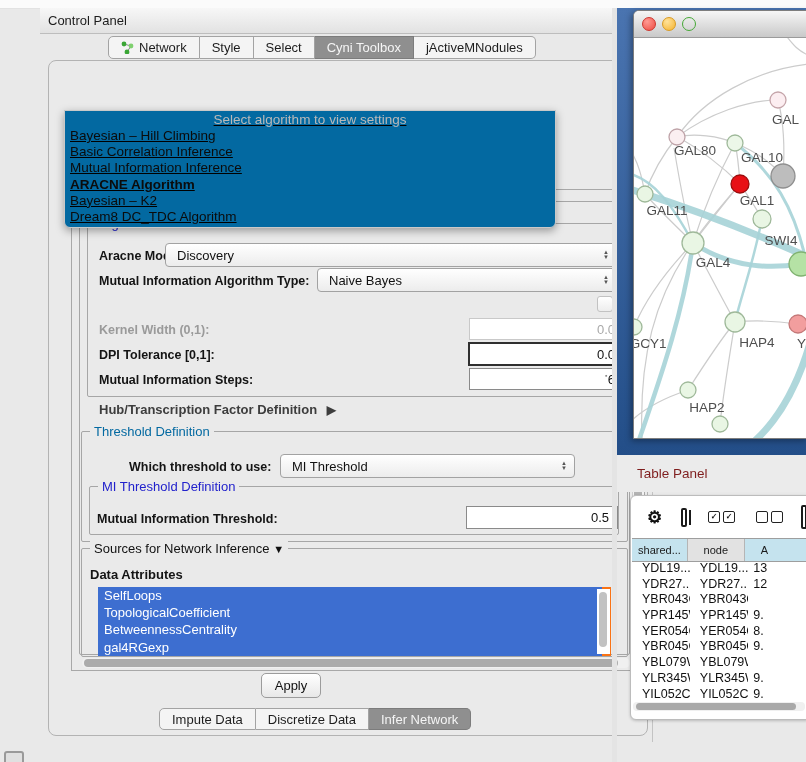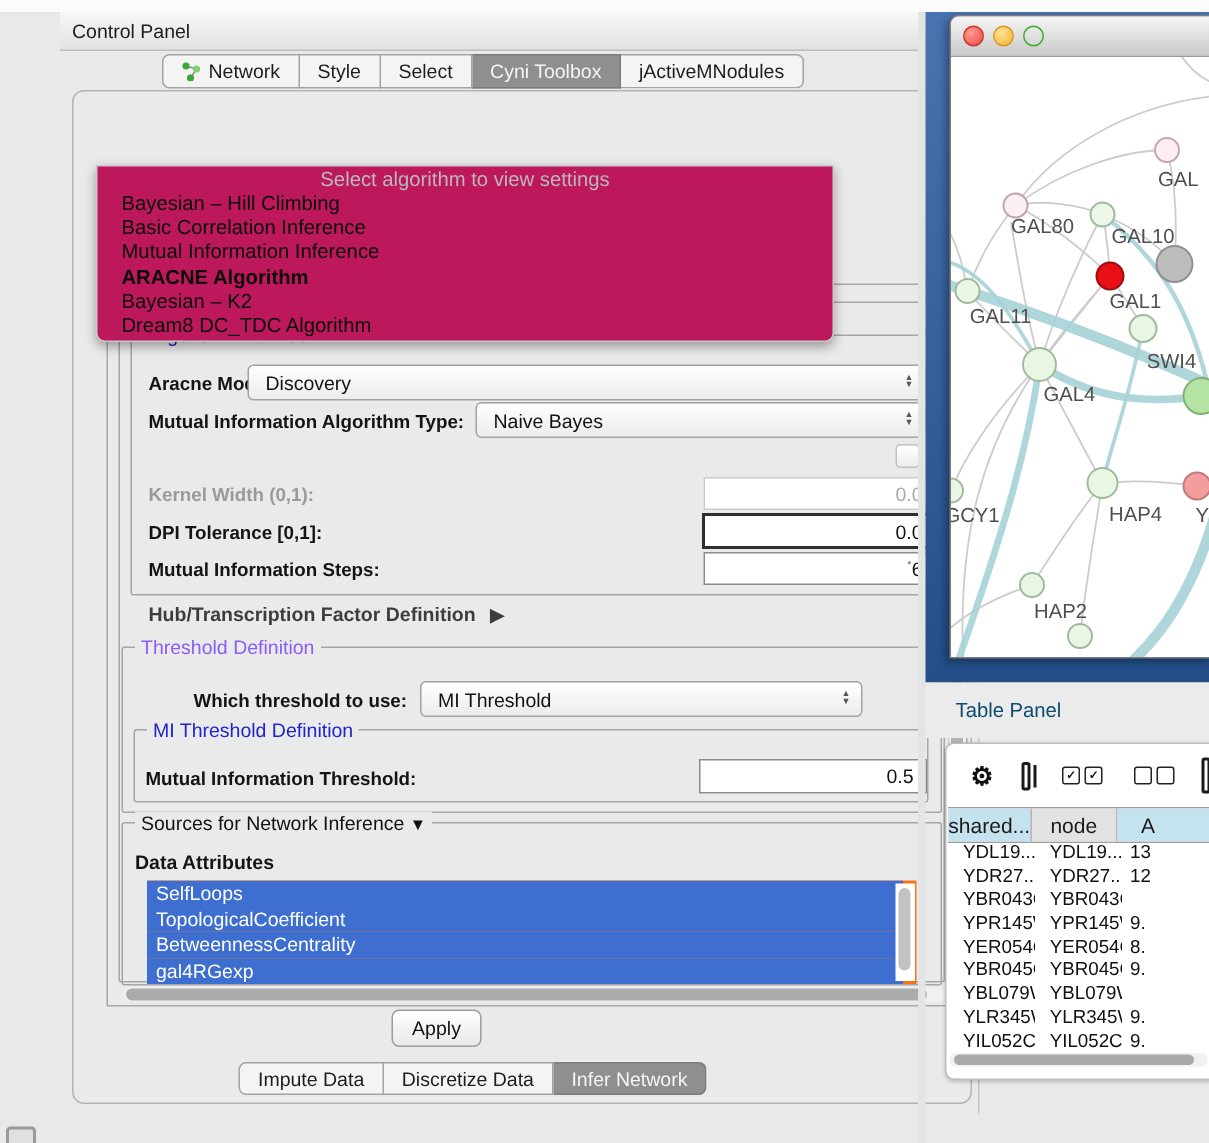--- a/index.html
+++ b/index.html
@@ -21,24 +21,24 @@
   .tab:first-child{border-left:1px solid #a3a3a3;border-radius:5px 0 0 5px;}
   .tab:last-child{border-radius:0 5px 5px 0;}
   .tab.sel{background:#8f8f8f;color:#f5f5f5;border-color:#7c7c7c;}
   
   .content-panel{left:8px;top:52px;width:598px;height:674px;border:1px solid #b3b3b3;border-radius:8px;background:#eaeaea;}
   
   .ghost-combo{left:62px;top:144px;width:448px;height:28px;background:#f3f3f3;border:2px solid #8ab6e8;
                border-radius:9px;box-shadow:0 0 4px #9cc2ee;display:flex;align-items:center;}
   .ghost-combo span{margin-left:20px;font-size:13.5px;color:#b5b5b5;}
   
-  .dd{left:15px;top:49px;width:490px;height:116px;background:#be185d;border:1px solid #c9c9c9;
-      border-radius:0 0 6px 6px;box-shadow:0 3px 8px rgba(0,0,0,.35);z-index:30;}
+  .dd{left:15px;top:49px;width:490px;height:116px;background:#0369a1;border:1px solid #c9c9c9;
+      border-radius:0 0 6px 6px;box-shadow:0 3px 8px rgba(0,0,0,.35);z-index:30;text-decoration:underline;}
   .dd-ph{height:16px;line-height:16px;text-align:center;color:#b9b9b9;font-size:13.5px;margin-top:1px;}
-  .dd-item{height:16.2px;line-height:16.2px;padding-left:16px;font-size:13.5px;color:#0b0b0b;white-space:nowrap;}
+  .dd-item{height:16.2px;line-height:16.2px;padding-left:5px;font-size:13.5px;color:#0b0b0b;white-space:nowrap;}
   .dd-item.bold{font-weight:bold;}
   
   .settings{left:22px;top:128px;width:572px;height:480px;border:1px solid #a8a8a8;background:#eaeaea;overflow:hidden;}
   .vscroll{left:560px;top:0;width:11px;height:480px;background:#f3f3f3;border-left:1px solid #cdcdcd;}
   .vthumb{left:1px;top:3px;width:8px;height:385px;background:#b3b3b3;border-radius:5px;}
   .fieldset{position:absolute;border:1px solid #a6a6a6;border-radius:2px;}
   .legend{position:absolute;top:-8px;left:8px;background:#eaeaea;padding:0 4px;font-size:13px;white-space:nowrap;}
   .lbl{position:absolute;font-size:12.5px;font-weight:bold;color:#141414;white-space:nowrap;}
   .lbl.dis{color:#9a9a9a;}
   .combo{position:absolute;background:linear-gradient(#ffffff,#ececec);border:1px solid #a2a2a2;border-radius:4px;
@@ -68,33 +68,33 @@
           box-shadow:-2px 2px 6px rgba(0,0,0,.35);overflow:hidden;}
   .net-titlebar{position:absolute;left:0;top:0;width:173px;height:26px;background:linear-gradient(#f6f6f6,#c9c9c9);
                 border-bottom:1px solid #9b9b9b;display:flex;align-items:center;}
   .tl{width:12px;height:12px;border-radius:50%;margin-left:6px;}
   .tl.r{background:radial-gradient(circle at 35% 30%,#ff9a93,#ee4b42);border:1px solid #ce352d;margin-left:8px;}
   .tl.y{background:radial-gradient(circle at 35% 30%,#ffe29a,#f5b32f);border:1px solid #d99b23;}
   .tl.g{background:radial-gradient(circle at 35% 30%,#b6eda4,#58c442;);border:1px solid #45a836;}
   .canvas{position:absolute;left:0;top:27px;width:173px;height:400px;background:#ffffff;overflow:hidden;}
   
   .tp-strip{left:617px;top:455px;width:189px;height:37px;background:#ebebeb;display:flex;align-items:center;}
-  .tp-title{margin-left:20px;font-size:13.5px;color:#0c4a6e;}
+  .tp-title{margin-left:20px;font-size:13.5px;color:#7f1d1d;}
   .tablewin{left:630px;top:495px;width:176px;height:223px;background:#ffffff;border:1px solid #bcbcbc;
             border-radius:6px 0 0 6px;box-shadow:0 1px 3px rgba(0,0,0,.2);overflow:hidden;}
   .ttoolbar{position:absolute;left:0;top:8px;width:176px;height:26px;display:flex;align-items:center;}
   .gear{font-size:17px;color:#111;margin-left:16px;font-weight:bold;}
   .colicon{width:17px;height:15px;border:2px solid #1a1a1a;border-radius:2px;margin-left:19px;position:relative;}
   .colicon:after{content:"";position:absolute;left:6px;top:0;width:2px;height:15px;background:#1a1a1a;}
   .chkpair{display:flex;gap:3px;margin-left:21px;}
   .chkpair .b{width:10px;height:10px;border:1.5px solid #222;border-radius:2px;font-size:8px;line-height:9px;
               text-align:center;color:#111;font-weight:bold;}
   .docicon{width:16px;height:20px;border:2px solid #1a1a1a;border-radius:2px;margin-left:18px;background:#fff;}
   .thead{position:absolute;left:1px;top:42px;width:175px;height:22px;display:flex;border-top:1px solid #9e9e9e;
-         border-bottom:1px solid #9e9e9e;font-size:14px;color:#1a1a1a;}
+         border-bottom:1px solid #9e9e9e;font-size:11px;color:#1a1a1a;}
   .th{display:flex;align-items:center;justify-content:center;border-right:1px solid #b5b5b5;box-sizing:border-box;}
   .tbody{position:absolute;left:1px;top:65px;width:175px;height:138px;overflow:hidden;font-size:12.5px;color:#111;}
   .trow{display:flex;height:15.7px;line-height:15.7px;align-items:center;}
   .td{white-space:nowrap;overflow:hidden;}
   .t-hscroll{position:absolute;left:2px;top:206px;width:172px;height:9px;background:#f0f0f0;border-radius:4px;}
   .t-hthumb{position:absolute;left:3px;top:1px;width:160px;height:7px;background:#a9a9a9;border-radius:4px;}
   .mini-icon{left:4px;top:751px;width:16px;height:14px;border:2px solid #9a9a9a;border-radius:3px;background:#e0e0e0;}
   svg text{font-family:"Liberation Sans",sans-serif;}
 </style>
 </head>
@@ -198,21 +198,21 @@
         <div class="nfield" style="left:397px;top:178px;width:145px;height:20px;border-color:#8a8a8a;">
           <span>6</span>
         </div>
 
         <span class="hub" style="left:27px;top:212px;">
           <span>Hub/Transcription Factor Definition</span>
           <span style="font-size:12px;margin-left:6px;">▶</span>
         </span>
 
         <div class="fieldset" style="left:9px;top:241px;width:545px;height:109px;">
-          <span class="legend" style="color:#8b5cf6;">Threshold Definition</span>
+          <span class="legend" style="color:#0369a1;">Threshold Definition</span>
         </div>
         <span class="lbl" style="left:57px;top:270px;">Which threshold to use:</span>
         <div class="combo" style="left:208px;top:264px;width:293px;height:22px;">
           <span class="txt">MI Threshold</span>
           <span class="stepper">
               <span>▲</span>
               <span>▼</span>
             </span>
         </div>
         <div class="fieldset" style="left:17px;top:296px;width:528px;height:47px;">

